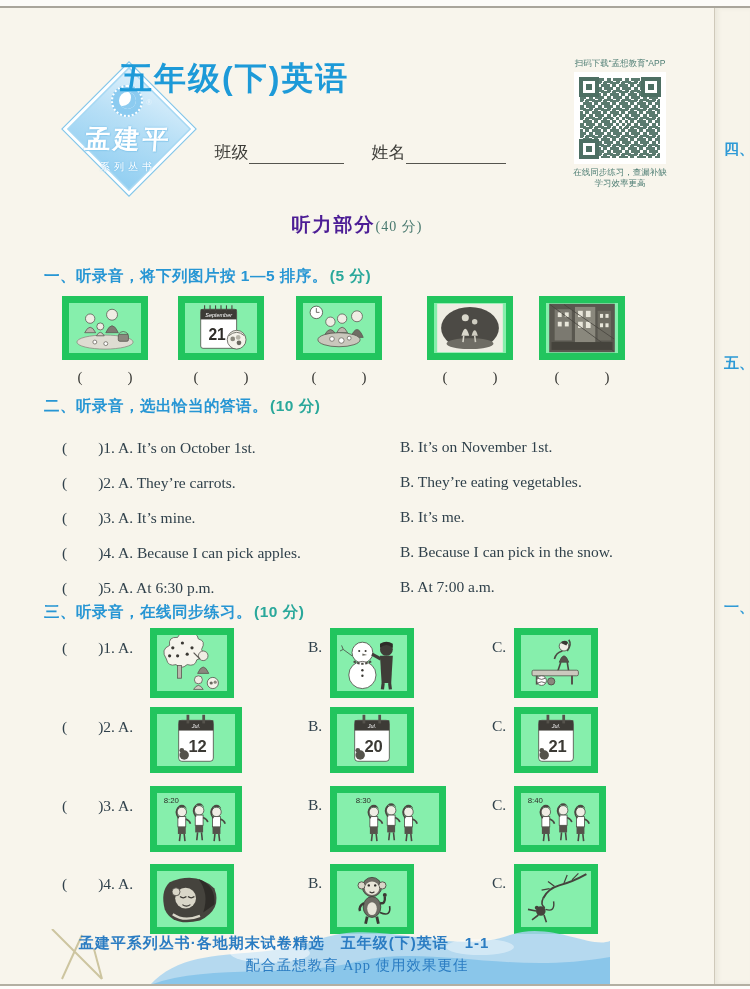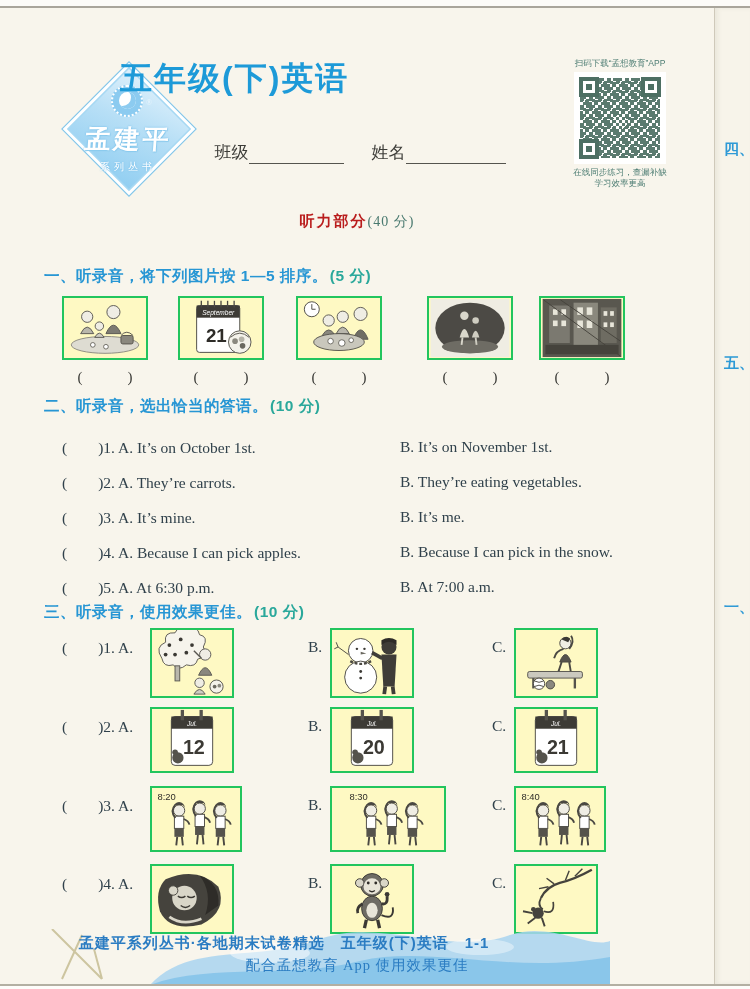--- a/index.html
+++ b/index.html
@@ -50,30 +50,30 @@
       background-image:conic-gradient(#4d6f63 25%,transparent 0 50%,#4d6f63 0 75%,transparent 0),
                        radial-gradient(circle at 50% 55%,#ffffff 0 7px,transparent 7px),
                        conic-gradient(transparent 25%,#4d6f63 0 50%,transparent 0 75%,#4d6f63 0);
       background-size:6px 6px,100% 100%,9px 9px;opacity:.92;}
   .finder{position:absolute;width:20px;height:20px;border:4px solid #4d6f63;background:#fff;box-sizing:border-box;}
   .finder::after{content:'';position:absolute;left:3px;top:3px;width:6px;height:6px;background:#4d6f63;}
   .f-tl{left:5px;top:5px;} .f-tr{right:5px;top:5px;} .f-bl{left:5px;bottom:5px;}
 
   
   .listening{left:0;top:212px;width:714px;text-align:center;}
-  .listening .t{font-family:Liberation Sans, sans-serif;font-weight:bold;font-size:15px;color:#b91c1c;letter-spacing:2px;}
+  .listening .t{font-family:Liberation Sans, sans-serif;font-weight:bold;font-size:19px;color:#4c1d95;letter-spacing:2px;}
   .listening .s{font-size:14px;color:#49796f;letter-spacing:1px;}
 
   
   .sec-head{left:44px;font-family:"Liberation Sans",sans-serif;font-weight:bold;font-size:15.5px;
       color:#2796d4;letter-spacing:0.5px;}
   .sec-head .score{color:#2aa89b;font-weight:bold;margin-left:2px;}
 
   
-  .pic-box{position:absolute;border:2px solid #22c55e;background:#fef9c3;box-sizing:border-box;}
+  .pic-box{position:absolute;border:7px solid #22c55e;background:#86efac;box-sizing:border-box;}
   .pic-box svg{display:block;width:100%;height:100%;}
   .p1-blank{position:absolute;top:72px;width:86px;text-align:center;font-size:15px;color:#3c3c38;}
 
   
   .p2-row{position:absolute;left:62px;width:660px;height:22px;font-size:15.5px;color:#30414b;}
   .p2-a{position:absolute;left:0;white-space:pre;}
   .p2-b{position:absolute;left:338px;white-space:pre;}
 
   
   .p3-row{position:absolute;left:62px;width:660px;font-size:15.5px;color:#30414b;}
@@ -256,21 +256,21 @@
   <div class="p2-row" style="top:543px">
     <span class="p2-a"><span>(　　)4.</span> <span>A. Because I can pick apples.</span></span>
     <span class="p2-b">B. Because I can pick in the snow.</span>
   </div>
   <div class="p2-row" style="top:578px">
     <span class="p2-a"><span>(　　)5.</span> <span>A. At 6:30 p.m.</span></span>
     <span class="p2-b">B. At 7:00 a.m.</span>
   </div>
 
   <div class="abs sec-head" style="top:602px">
-    <span>三、听录音，使用效果更佳。</span><span class="score">(10 分)</span>
+    <span>三、听录音，在线同步练习。</span><span class="score">(10 分)</span>
   </div>
 
   <div class="p3-row" style="top:628px;height:78px">
     <span class="p3-num">(　　)1. A.</span>
     <div class="pic-box p3-a" style="width:84px;height:70px">
       <svg viewBox="0 0 84 70">
         <path d="M10,30 q-8,-12 4,-17 q-2,-11 10,-10 q4,-9 14,-4 q10,-4 12,6 q10,2 4,13 q6,10 -6,13 q-2,9 -12,6 q-8,7 -14,0 q-10,3 -12,-7 z" fill="#f6f4ec" stroke="#5a5852"></path>
         <g fill="#3b3934">
           <circle cx="18" cy="16" r="2"></circle>
             <circle cx="30" cy="10" r="2"></circle>
@@ -329,21 +329,21 @@
         <line x1="62" y1="51" x2="62" y2="62" stroke="#55534c" stroke-width="2.5"></line>
         <circle cx="24" cy="57" r="6" fill="#ffffff" stroke="#4a4842"></circle>
         <path d="M19,54 q5,3 10,0 M19,60 q5,-3 10,0" fill="none" stroke="#4a4842"></path>
         <circle cx="36" cy="58" r="4.5" fill="#8a887e" stroke="#4a4842"></circle>
       </svg>
     </div>
   </div>
 
   <div class="p3-row" style="top:707px;height:74px">
     <span class="p3-num">(　　)2. A.</span>
-    <div class="pic-box p3-a" style="width:84px;height:66px">
+    <div class="pic-box p3-a" style="width:92px;height:66px">
       <svg viewBox="0 0 84 66">
         <rect x="20" y="8" width="44" height="52" rx="4" fill="#ffffff" stroke="#4a4842"></rect>
         <rect x="20" y="8" width="44" height="13" fill="#3d3b36"></rect>
         <rect x="30" y="1" width="3.5" height="11" fill="#55534c"></rect>
           <rect x="50" y="1" width="3.5" height="11" fill="#55534c"></rect>
         <text x="42" y="18" text-anchor="middle" font-size="7" font-style="italic" fill="#ffffff" class="sk-t">Jul.</text>
         <text x="44" y="48" text-anchor="middle" font-size="21" font-weight="bold" fill="#3b3934" class="sk-t">12</text>
         <circle cx="27" cy="52" r="6" fill="#55534c"></circle>
           <circle cx="24" cy="46" r="3" fill="#55534c"></circle>
       </svg>

